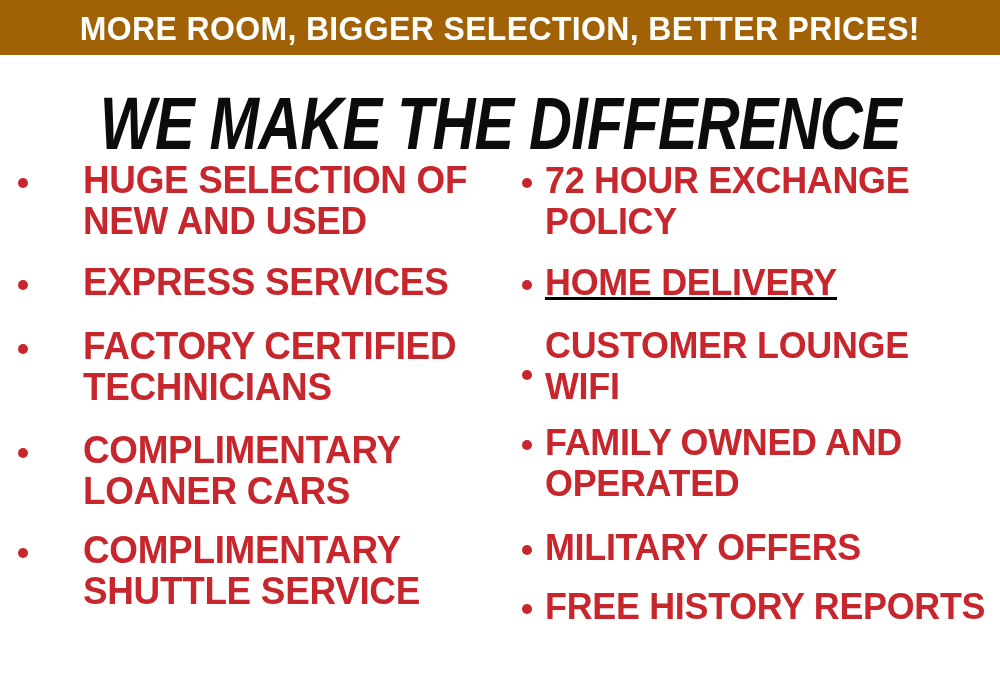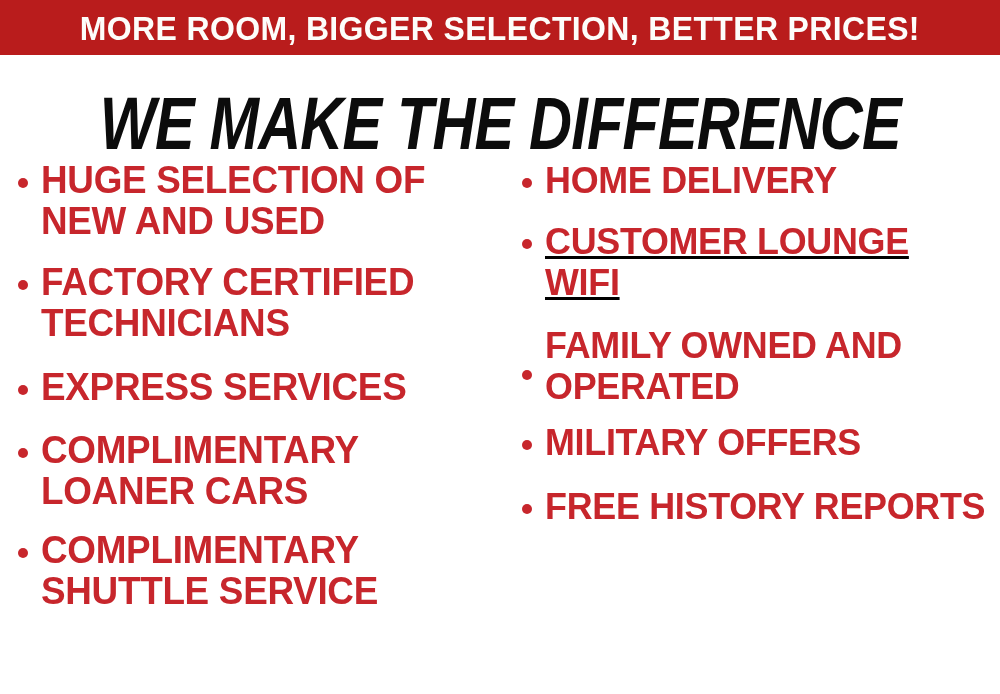--- a/index.html
+++ b/index.html
@@ -73,21 +73,21 @@
   .column {
     position: relative;
   }
   .column.left  { width: 500px; padding-left: 18px; }
   .column.right { width: 500px; padding-left: 22px; }
 
   .bullet-item {
     display: flex;
     align-items: flex-start;
   }
-  .column.left  .bullet-item { margin-bottom: 25px; }
+  .column.left  .bullet-item { margin-bottom: 25px; gap: 42px; }
   .column.right .bullet-item { margin-bottom: 22px; }
 
   .bullet-dot {
     flex: 0 0 auto;
     width: 10px;
     height: 10px;
     border-radius: 50%;
     background: #c7262c;
     margin-top: 18px;
     margin-right: 13px;
@@ -113,61 +113,65 @@
 
   .column.right .bullet-item:nth-child(1) { margin-bottom: 20px; }
   .column.right .bullet-item:nth-child(2) { margin-bottom: 22px; text-decoration: underline; }
   .column.right .bullet-item:nth-child(3) { margin-bottom: 15px; align-items: center; }
   .column.right .bullet-item:nth-child(4) { margin-bottom: 23px; }
   .column.right .bullet-item:nth-child(5) { margin-bottom: 18px; }
 </style>
 </head>
 <body style="background: rgb(255, 255, 255);">
 
-<div class="banner" style="background: #b91c1c;">
+<div class="banner" style="background: #a16207;">
   <div class="banner-text" style="color: rgb(253, 253, 250);">MORE ROOM, BIGGER SELECTION, BETTER PRICES!</div>
 </div>
 
 <div class="headline">
   <span class="headline-text" style="color: rgb(12, 12, 12);">WE MAKE THE DIFFERENCE</span>
 </div>
 
 <div class="columns">
 
   <div class="column left">
 
     <div class="bullet-item">
       <span class="bullet-dot" style="background: rgb(199, 38, 44);"></span>
       <span class="bullet-label" style="color: rgb(199, 38, 44);">HUGE SELECTION OF NEW AND USED</span>
     </div>
 
     <div class="bullet-item">
       <span class="bullet-dot" style="background: rgb(199, 38, 44);"></span>
-      <span class="bullet-label" style="color: rgb(199, 38, 44);">FACTORY CERTIFIED TECHNICIANS</span>
+      <span class="bullet-label" style="color: rgb(199, 38, 44);">EXPRESS SERVICES</span>
     </div>
 
     <div class="bullet-item">
       <span class="bullet-dot" style="background: rgb(199, 38, 44);"></span>
-      <span class="bullet-label" style="color: rgb(199, 38, 44);">EXPRESS SERVICES</span>
+      <span class="bullet-label" style="color: rgb(199, 38, 44);">FACTORY CERTIFIED TECHNICIANS</span>
     </div>
 
     <div class="bullet-item">
       <span class="bullet-dot" style="background: rgb(199, 38, 44);"></span>
       <span class="bullet-label" style="color: rgb(199, 38, 44);">COMPLIMENTARY LOANER CARS</span>
     </div>
 
     <div class="bullet-item">
       <span class="bullet-dot" style="background: rgb(199, 38, 44);"></span>
       <span class="bullet-label" style="color: rgb(199, 38, 44);">COMPLIMENTARY SHUTTLE SERVICE</span>
     </div>
 
   </div>
 
   <div class="column right">
 
+    <div class="bullet-item">
+      <span class="bullet-dot" style="background: rgb(199, 38, 44);"></span>
+      <span class="bullet-label" style="color: rgb(199, 38, 44);">72 HOUR EXCHANGE POLICY</span>
+    </div>
 
     <div class="bullet-item">
       <span class="bullet-dot" style="background: rgb(199, 38, 44);"></span>
       <span class="bullet-label" style="color: rgb(199, 38, 44);">HOME DELIVERY</span>
     </div>
 
     <div class="bullet-item">
       <span class="bullet-dot" style="background: rgb(199, 38, 44);"></span>
       <span class="bullet-label" style="color: rgb(199, 38, 44);">CUSTOMER LOUNGE WIFI</span>
     </div>

